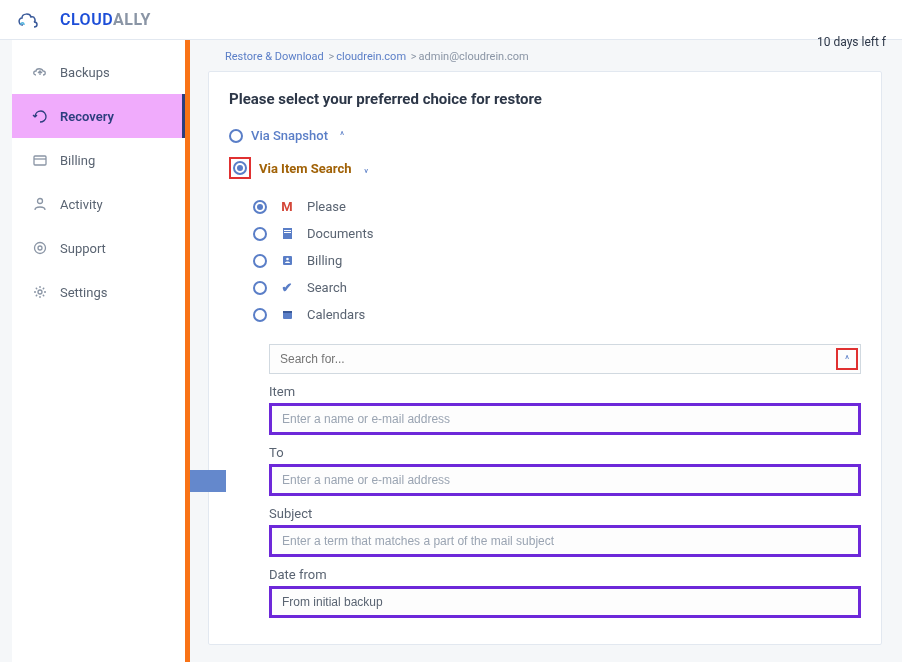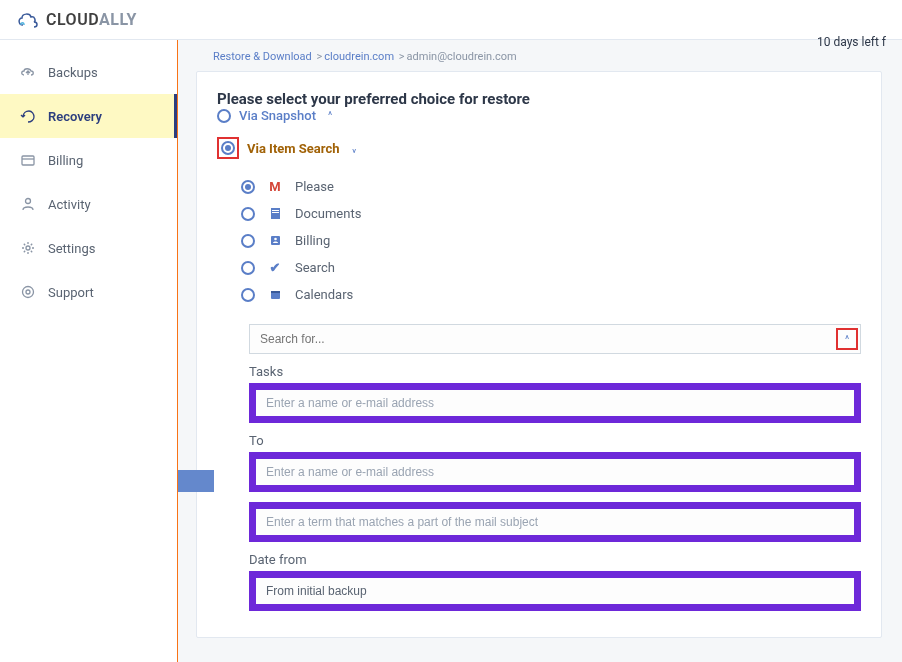--- a/index.html
+++ b/index.html
@@ -28,44 +28,45 @@
       font-size: 16px;
       color: #2c3e50;
       letter-spacing: 0.5px;
     }
     .logo-icon {
       color: #4d6aa3;
       display: flex;
       align-items: center;
       margin-right: 4px;
     }
-    .logo-text1 { color: #404040; }
+    .logo-text1 { color: #1d4ed8; margin-left: 14px; }
     .logo-text2 { color: #8a95a5; font-weight: 700; }
     .trial { font-size: 12px; color: #2d3748; margin-top: 45px; }
     .layout { display: flex; height: calc(100% - 40px); }
     .sidebar {
       width: 178px;
       background: #fff;
-      border-right: 1px solid #f97316;
+      border-right: 5px solid #f97316;
       padding-top: 10px;
+      margin-left: 12px;
     }
     .sidebar-item {
       display: flex;
       align-items: center;
       padding: 14px 20px;
       color: #5a6472;
       cursor: pointer;
       font-size: 13px;
       gap: 12px;
     }
     .sidebar-item.active {
       color: #2c3e7e;
       font-weight: 600;
       border-right: 3px solid #2c3e7e;
-      background: #fef9c3;
+      background: #f0abfc;
     }
     .sidebar-icon {
       width: 16px;
       height: 16px;
       display: flex;
       align-items: center;
       justify-content: center;
       color: #8a95a5;
     }
     .sidebar-item.active .sidebar-icon { color: #2c3e7e; }
@@ -86,20 +87,21 @@
     .card {
       background: #fff;
       border: 1px solid #e2e8f0;
       border-radius: 2px;
       padding: 18px 20px 26px 20px;
     }
     .card-title {
       font-size: 15px;
       font-weight: 700;
       color: #2d3748;
+      margin-bottom: 20px;
     }
     .radio-row {
       display: flex;
       align-items: center;
       gap: 8px;
       margin-bottom: 14px;
       font-size: 13px;
     }
     .radio-outer {
       width: 14px;
@@ -141,21 +143,21 @@
       font-size: 13px;
       color: #5a6472;
     }
     .sub-type-icon {
       width: 16px;
       display: flex;
       justify-content: center;
       font-size: 13px;
     }
     .search-section {
-      margin-left: 32px;
+      margin-left: 40px;
     }
     .search-bar {
       display: flex;
       align-items: center;
       border: 1px solid #d1d9e0;
       height: 30px;
       padding: 0 10px;
       background: #fdfdfd;
       position: relative;
     }
@@ -182,21 +184,21 @@
       margin-top: 10px;
     }
     .form-label {
       font-size: 13px;
       color: #5a6472;
       margin-bottom: 4px;
       display: block;
     }
     .form-input {
       width: 100%;
-      border: 7px solid #6d28d9;
+      border: 3px solid #6d28d9;
       padding: 6px 10px;
       font-size: 12px;
       color: #5a6472;
       background: #fdfdfd;
       outline: none;
     }
     .form-input::placeholder { color: #9aa4b2; }
     .blue-bar {
       position: absolute;
       left: 0;
@@ -255,34 +257,34 @@
         <svg width="16" height="16" viewBox="0 0 16 16">
             <circle cx="8" cy="5" r="2.5" fill="none" stroke="currentColor" stroke-width="1.3"></circle>
             <path d="M3 14 C3 10 13 10 13 14" fill="none" stroke="currentColor" stroke-width="1.3"></path>
           </svg>
       </span>
       <span>Activity</span>
     </div>
     <div class="sidebar-item">
       <span class="sidebar-icon">
         <svg width="16" height="16" viewBox="0 0 16 16">
+            <circle cx="8" cy="8" r="5.5" fill="none" stroke="currentColor" stroke-width="1.3"></circle>
+            <circle cx="8" cy="8" r="2" fill="none" stroke="currentColor" stroke-width="1.3"></circle>
+          </svg>
+      </span>
+      <span>Support</span>
+    </div>
+    <div class="sidebar-item">
+      <span class="sidebar-icon">
+        <svg width="16" height="16" viewBox="0 0 16 16">
             <circle cx="8" cy="8" r="2" fill="none" stroke="currentColor" stroke-width="1.3"></circle>
             <path d="M8 2 L8 4 M8 12 L8 14 M2 8 L4 8 M12 8 L14 8 M3.8 3.8 L5.2 5.2 M10.8 10.8 L12.2 12.2 M3.8 12.2 L5.2 10.8 M10.8 5.2 L12.2 3.8" stroke="currentColor" stroke-width="1.3"></path>
           </svg>
       </span>
       <span>Settings</span>
-    </div>
-    <div class="sidebar-item">
-      <span class="sidebar-icon">
-        <svg width="16" height="16" viewBox="0 0 16 16">
-            <circle cx="8" cy="8" r="5.5" fill="none" stroke="currentColor" stroke-width="1.3"></circle>
-            <circle cx="8" cy="8" r="2" fill="none" stroke="currentColor" stroke-width="1.3"></circle>
-          </svg>
-      </span>
-      <span>Support</span>
     </div>
   </div>
 
   <div class="main">
     <div class="blue-bar"></div>
 
     <div class="breadcrumb">
       <span>Restore &amp; Download </span><span class="sep">&gt;</span><span>cloudrein.com </span><span class="sep">&gt;</span><span class="plain">admin@cloudrein.com</span>
     </div>
 
@@ -350,28 +352,29 @@
 
       <div class="search-section">
         <div class="search-bar">
           <input type="text" placeholder="Search for..." style="">
           <span class="chevron-box">
             <span style="font-size:10px;">^</span>
           </span>
         </div>
 
         <div class="form-group">
-          <label class="form-label">Tasks</label>
+          <label class="form-label">Item</label>
           <input class="form-input" placeholder="Enter a name or e-mail address" style="">
         </div>
         <div class="form-group">
           <label class="form-label">To</label>
           <input class="form-input" placeholder="Enter a name or e-mail address" style="">
         </div>
         <div class="form-group">
+          <label class="form-label">Subject</label>
           <input class="form-input" placeholder="Enter a term that matches a part of the mail subject" style="">
         </div>
         <div class="form-group">
           <label class="form-label">Date from</label>
           <input class="form-input" value="From initial backup" style="">
         </div>
 
       </div>
     </div>
   </div>

